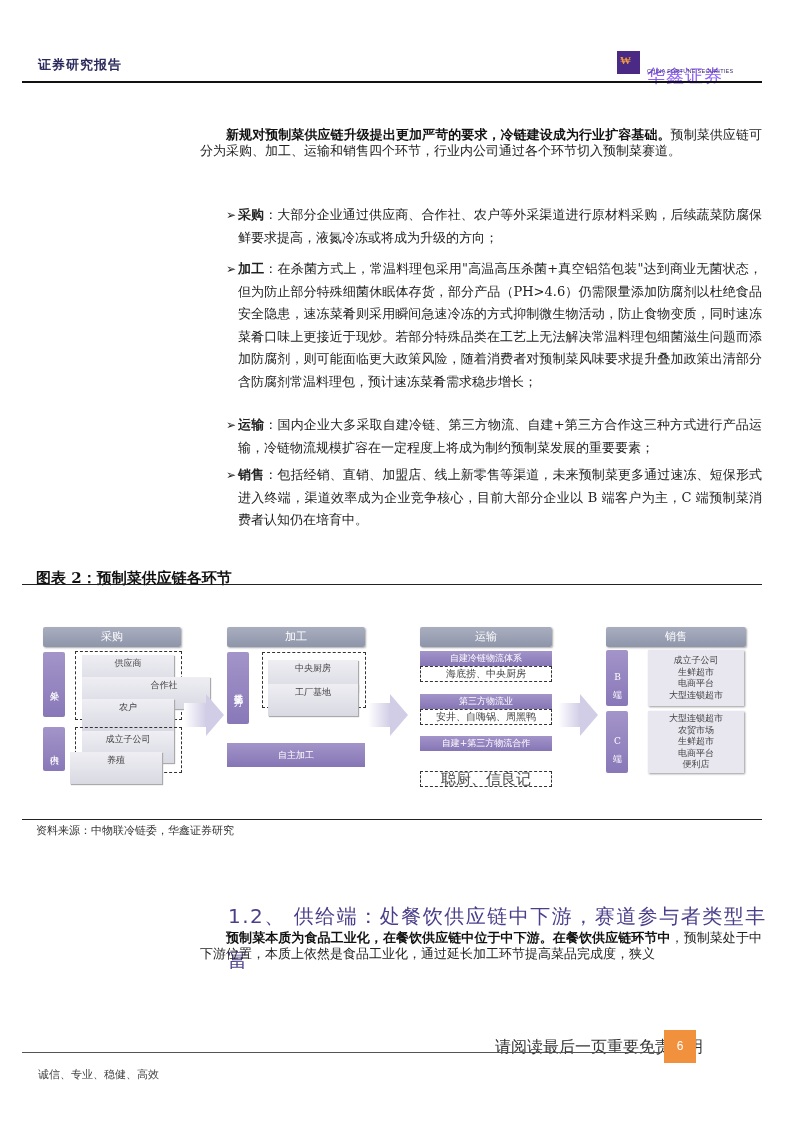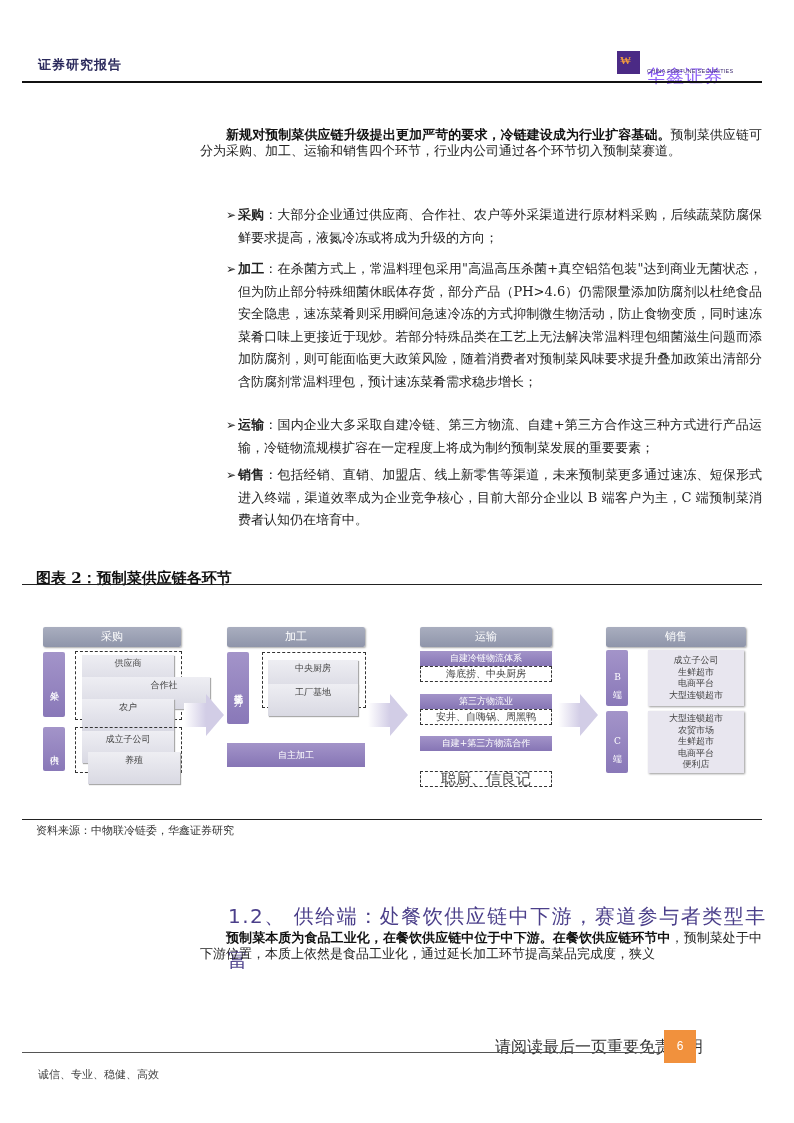--- a/index.html
+++ b/index.html
@@ -82,21 +82,21 @@
 
   <div class="abs d-head" style="left:43px; top:627px; width:138px;">采购</div>
   <div class="abs d-side" style="left:43px; top:652px; width:22px; height:65px;">外采</div>
   <div class="abs d-dash" style="left:75px; top:651px; width:105px; height:67px;"></div>
   <div class="abs d-item" style="left:82px; top:655px; width:92px;">供应商</div>
   <div class="abs d-item" style="left:82px; top:677px; width:92px;padding-left:36px;">合作社</div>
   <div class="abs d-item" style="left:82px; top:699px; width:92px;">农户</div>
   <div class="abs d-side" style="left:43px; top:727px; width:22px; height:44px;">内供</div>
   <div class="abs d-dash" style="left:75px; top:727px; width:105px; height:44px;"></div>
   <div class="abs d-item" style="left:82px; top:731px; width:92px;">成立子公司</div>
-  <div class="abs d-item" style="left:88px; top:752px; width:92px;">养殖</div>
+  <div class="abs d-item" style="left:70px; top:752px; width:92px;">养殖</div>
 
   <div class="abs arrow-body" style="left:184px; top:703px; width:22px; height:24px;"></div>
   <div class="abs" style="left:206px; top:694px; border-left:18px solid #d2cde6; border-top:21px solid transparent; border-bottom:21px solid transparent;"></div>
 
   <div class="abs d-head" style="left:227px; top:627px; width:138px;">加工</div>
   <div class="abs d-side" style="left:227px; top:652px; width:22px; height:72px;">委托第三方</div>
   <div class="abs d-dash" style="left:262px; top:652px; width:102px; height:54px;"></div>
   <div class="abs d-item" style="left:268px; top:660px; width:90px;">中央厨房</div>
   <div class="abs d-item" style="left:268px; top:684px; width:90px;">工厂基地</div>
   <div class="abs d-purple" style="left:227px; top:743px; width:138px; height:24px; line-height:24px;">自主加工</div>

